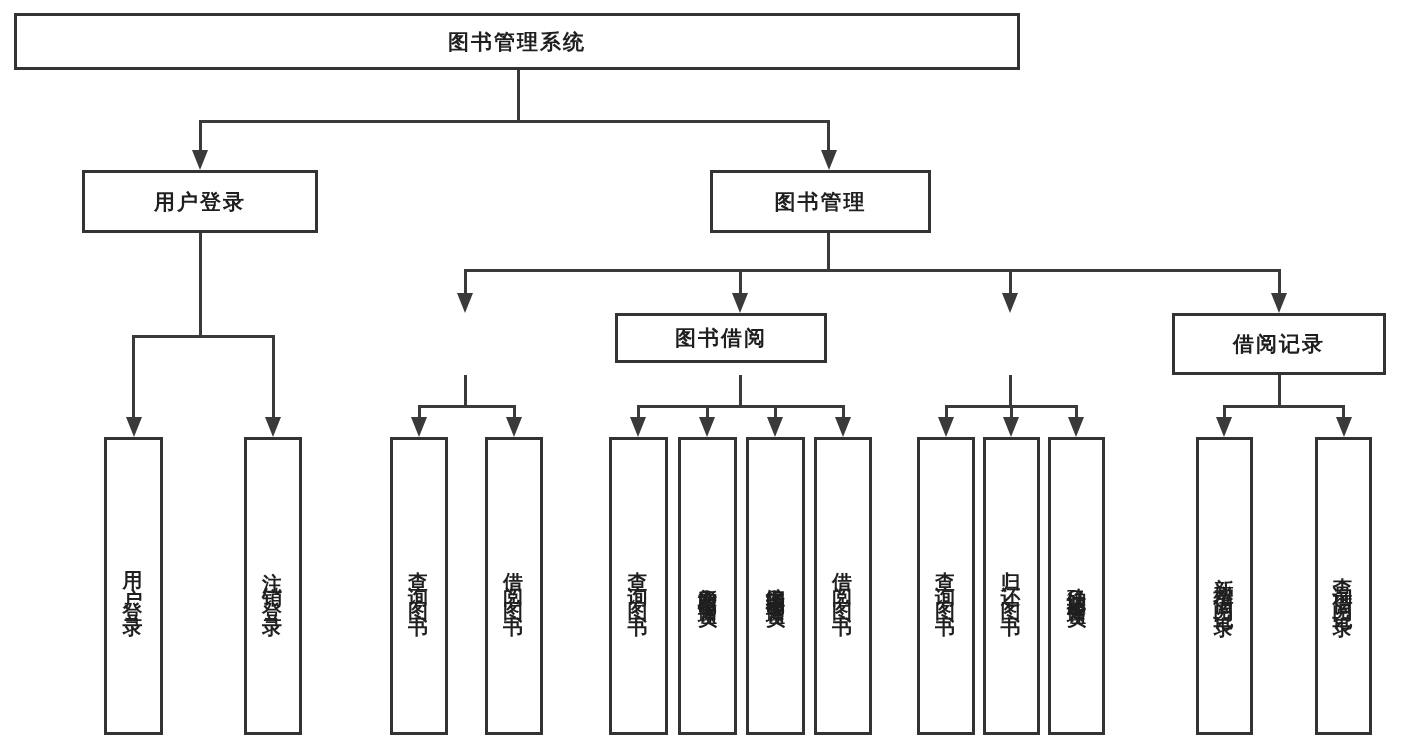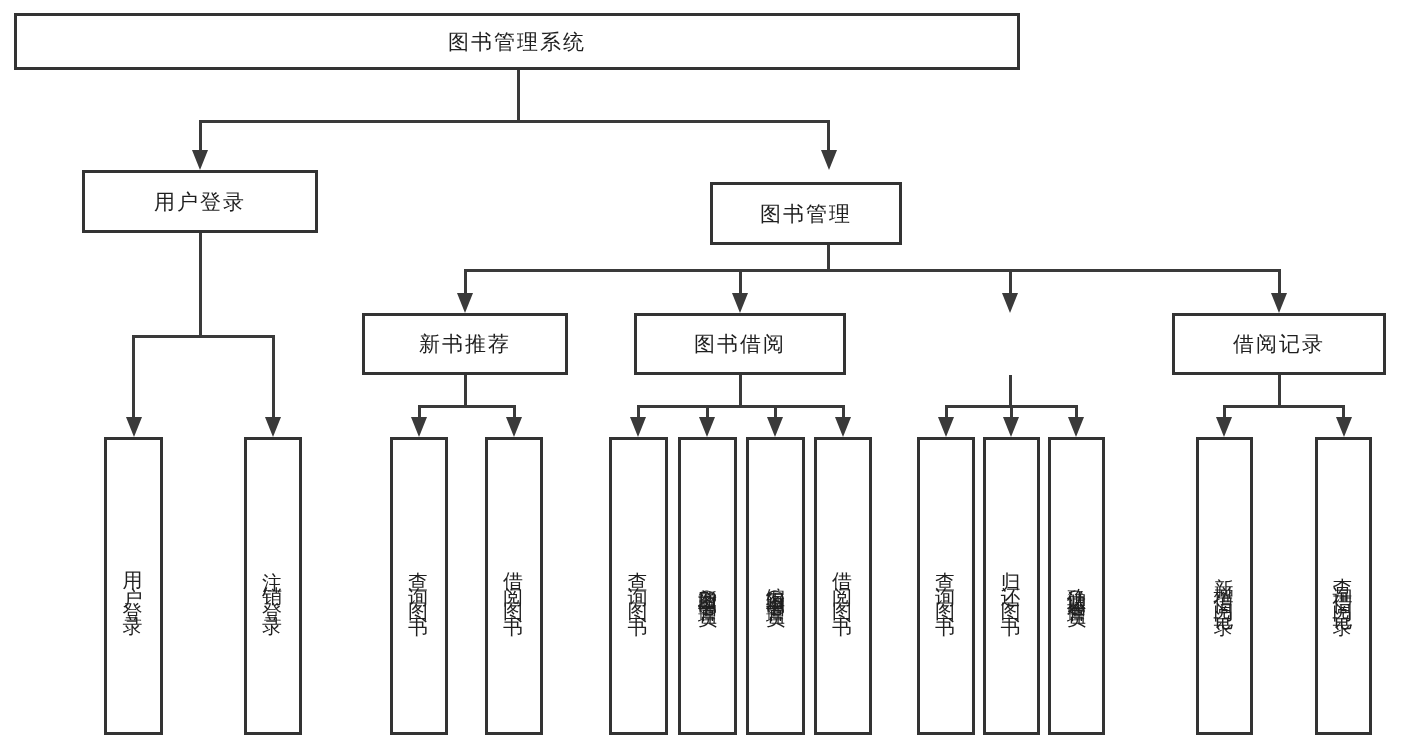--- a/index.html
+++ b/index.html
@@ -3,21 +3,21 @@
 <meta charset="utf-8">
 <style>
   * { box-sizing: border-box; margin: 0; padding: 0; }
   html, body { background: #ffffff; }
   body {
     width: 1405px; height: 747px;
     position: relative;
     overflow: hidden;
     font-family: "Liberation Sans", "DejaVu Sans", sans-serif;
   }
-  .canvas { position: absolute; inset: 0; }
+  .canvas { position: absolute; inset: 0; font-weight: bold; }
 
   
   .box {
     position: absolute;
     background: #ffffff;
     border: 3px solid #333333;
     display: flex;
     align-items: center;
     justify-content: center;
     font-size: 21px;
@@ -78,42 +78,41 @@
   <div class="box" style="left:14px;top:13px;width:1006px;height:57px">图书管理系统</div>
 
   <div class="vline" style="left:517px;top:70px;height:52px"></div>
   <div class="hline" style="left:199px;top:120px;width:631px"></div>
   <div class="vline" style="left:199px;top:120px;height:36px"></div>
   <div class="arrow" style="left:192px;top:150px"></div>
   <div class="vline" style="left:827px;top:120px;height:36px"></div>
   <div class="arrow" style="left:821px;top:150px"></div>
 
   <div class="box" style="left:82px;top:170px;width:236px;height:63px">用户登录</div>
-  <div class="box" style="left:710px;top:182px;width:192px;height:63px">图书管理</div>
+  <div class="box" style="left:710px;top:170px;width:221px;height:63px">图书管理</div>
 
   <div class="vline" style="left:199px;top:233px;height:104px"></div>
   <div class="hline" style="left:132px;top:335px;width:143px"></div>
   <div class="vline" style="left:132px;top:335px;height:88px"></div>
   <div class="arrow" style="left:126px;top:417px"></div>
   <div class="vline" style="left:272px;top:335px;height:88px"></div>
   <div class="arrow" style="left:265px;top:417px"></div>
 
   <div class="vline" style="left:827px;top:233px;height:39px"></div>
   <div class="hline" style="left:464px;top:269px;width:817px"></div>
   <div class="vline" style="left:464px;top:269px;height:30px"></div>
   <div class="arrow" style="left:457px;top:293px"></div>
   <div class="vline" style="left:739px;top:269px;height:30px"></div>
   <div class="arrow" style="left:732px;top:293px"></div>
   <div class="vline" style="left:1009px;top:269px;height:30px"></div>
   <div class="arrow" style="left:1002px;top:293px"></div>
   <div class="vline" style="left:1278px;top:269px;height:30px"></div>
   <div class="arrow" style="left:1271px;top:293px"></div>
 
-  <div class="box" style="left:362px;top:313px;width:206px;height:62px">新书推荐</div>
-  <div class="box" style="left:634px;top:313px;width:212px;height:62px">图书借阅</div>
+  <div class="box" style="left:615px;top:313px;width:212px;height:50px">图书借阅</div>
   <div class="box" style="left:1172px;top:313px;width:214px;height:62px">借阅记录</div>
 
   <div class="vline" style="left:464px;top:375px;height:33px"></div>
   <div class="hline" style="left:418px;top:405px;width:98px"></div>
   <div class="vline" style="left:418px;top:405px;height:18px"></div>
   <div class="arrow" style="left:411px;top:417px"></div>
   <div class="vline" style="left:513px;top:405px;height:18px"></div>
   <div class="arrow" style="left:506px;top:417px"></div>
 
   <div class="vline" style="left:739px;top:375px;height:33px"></div>

